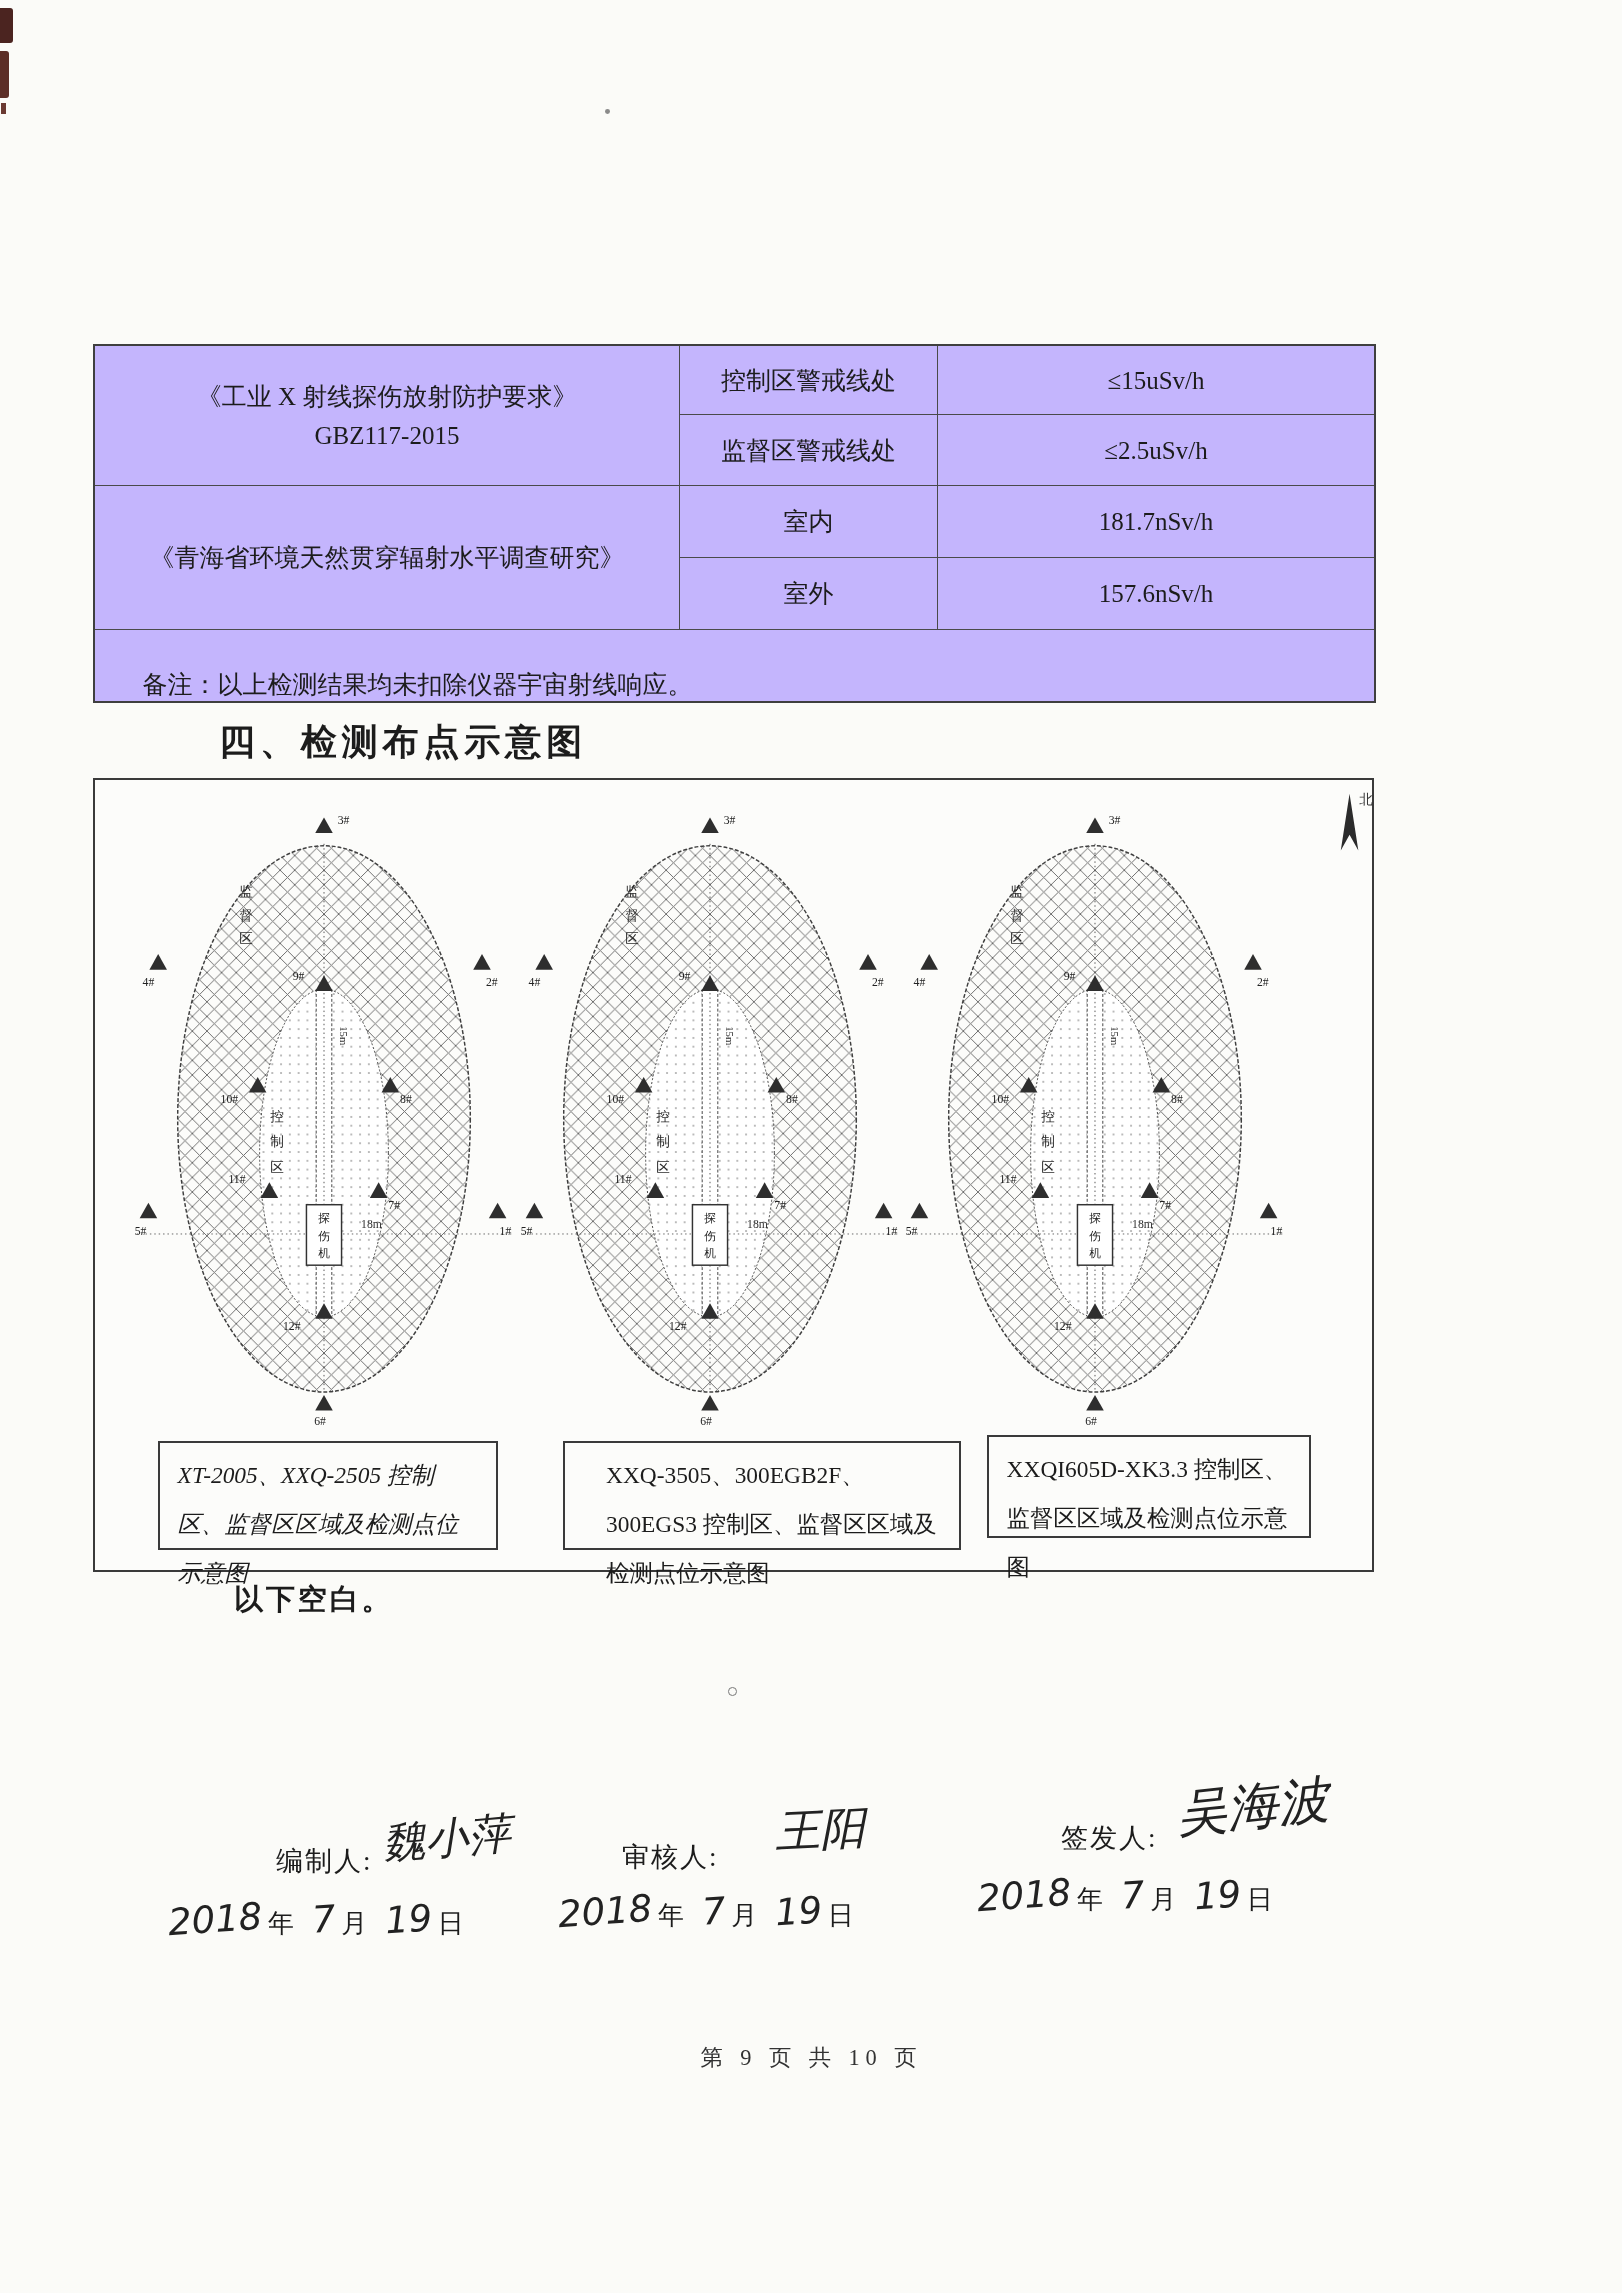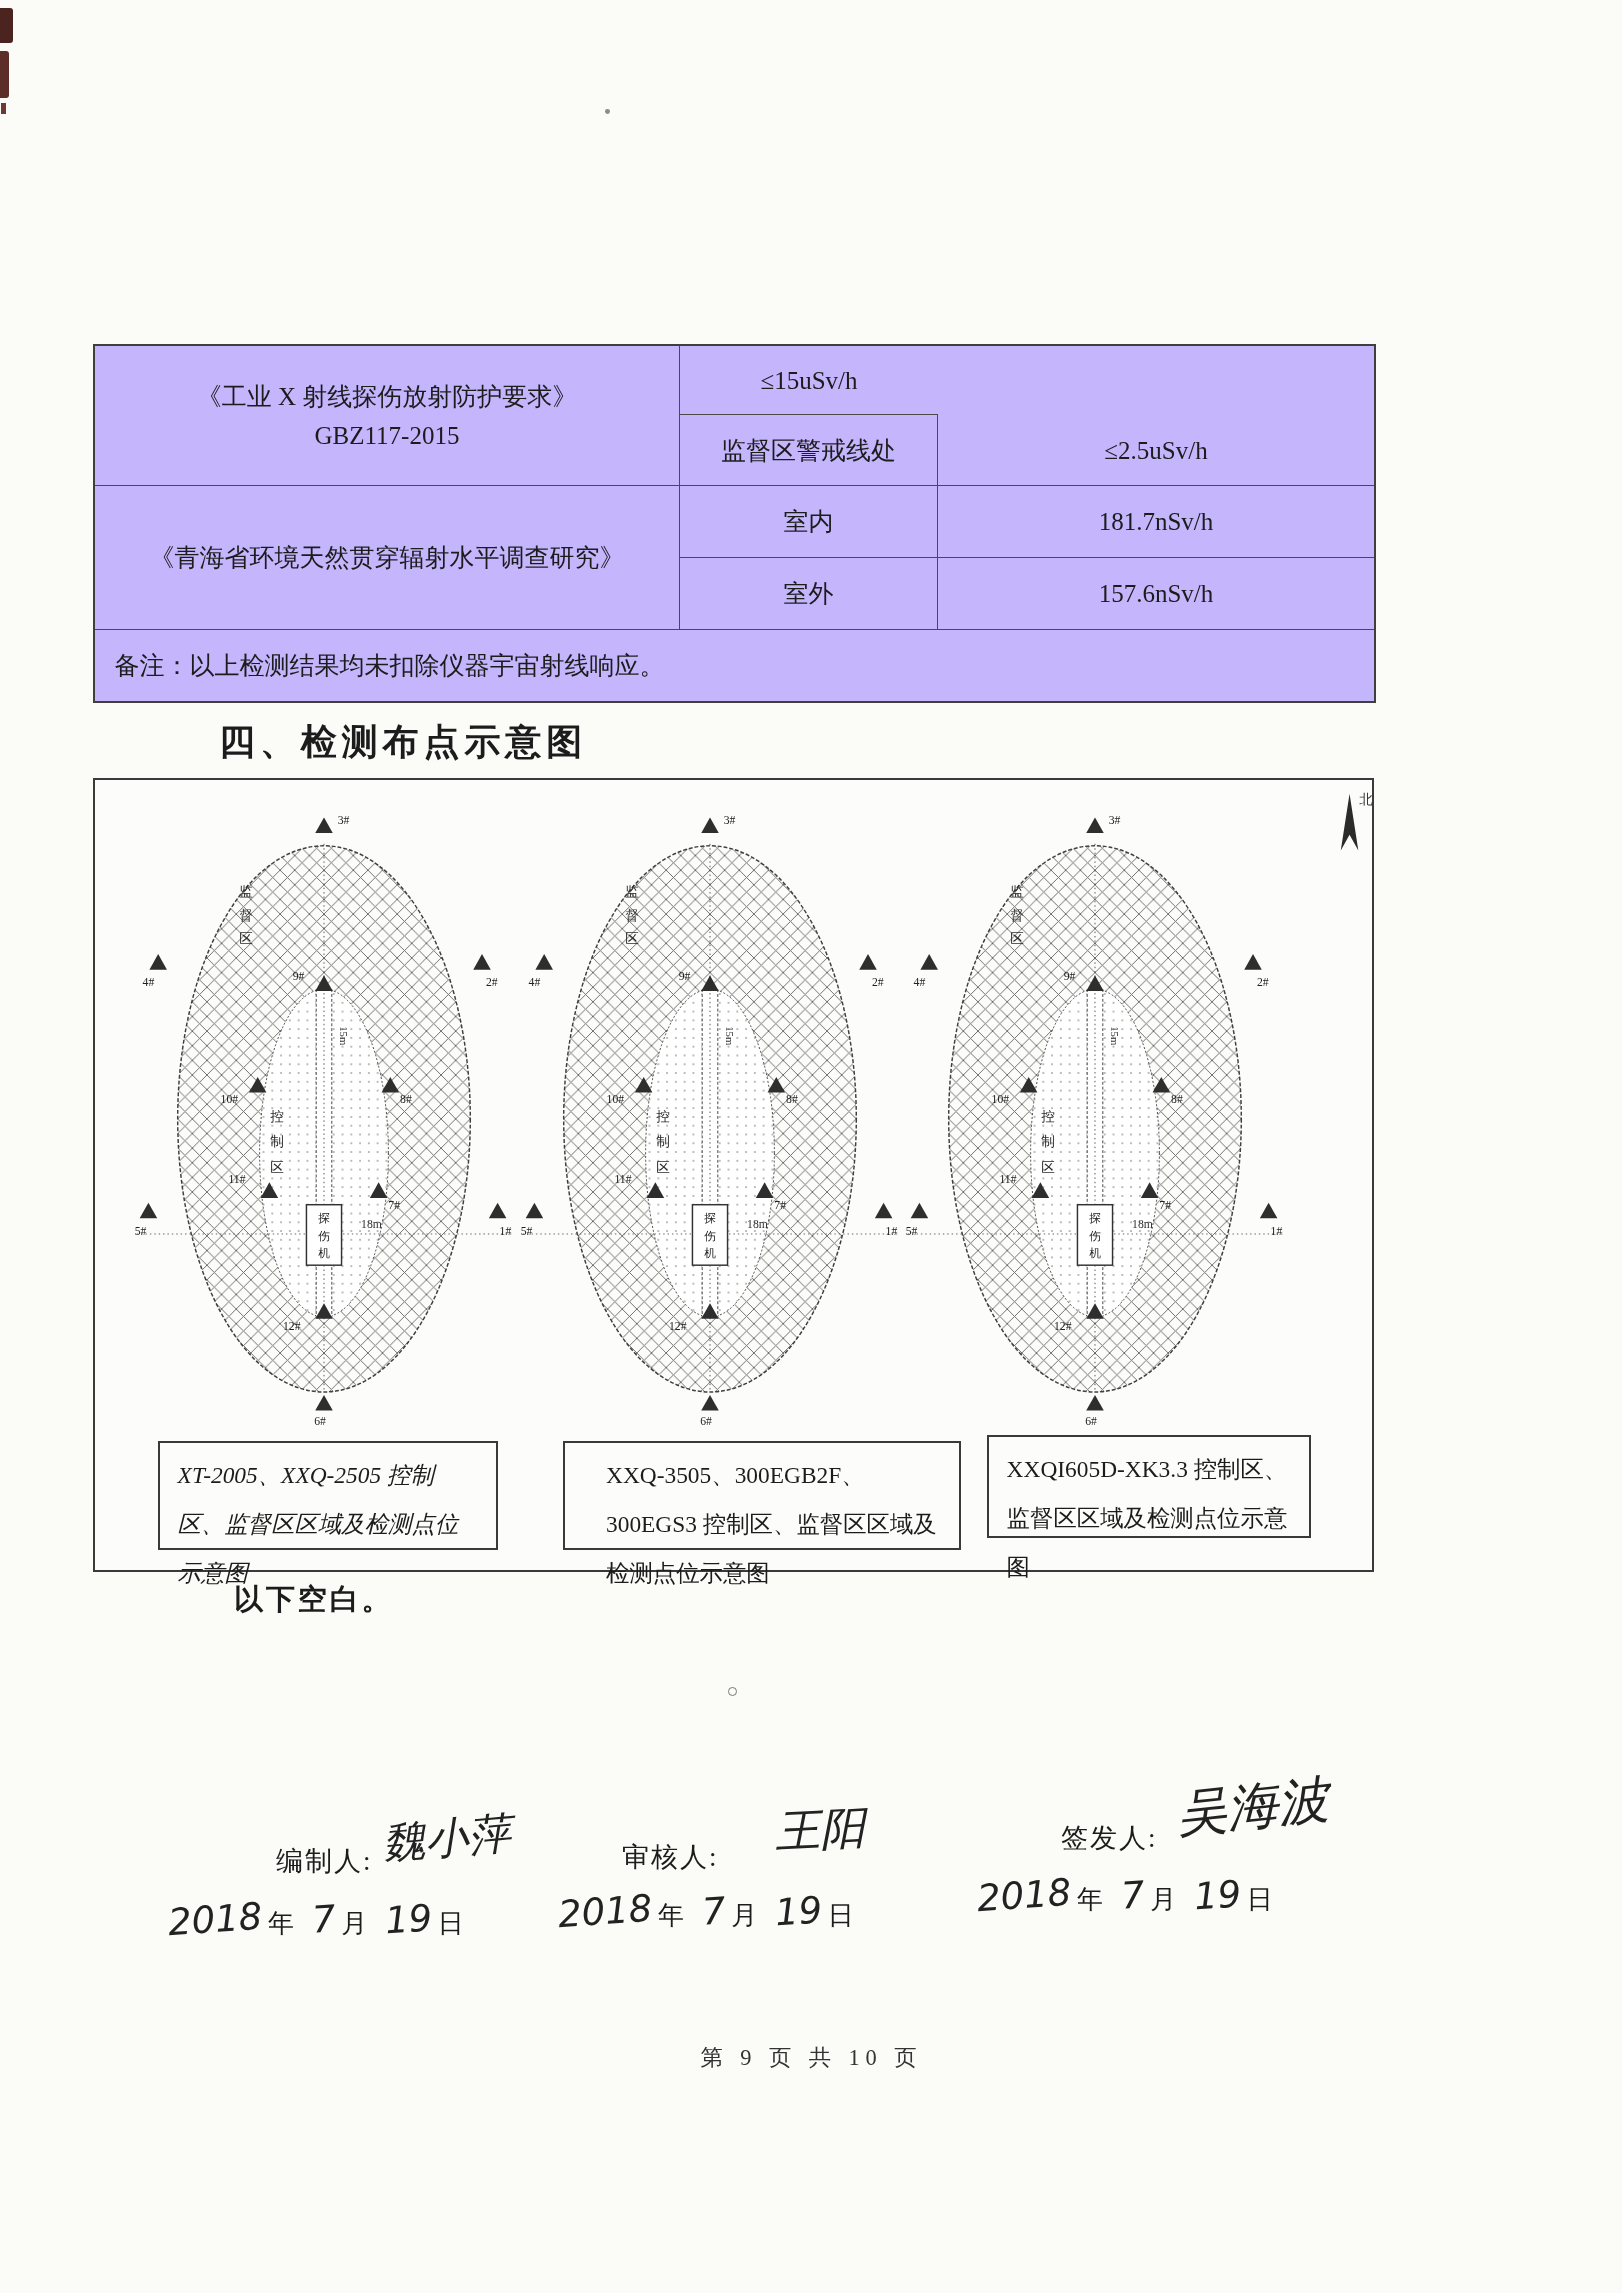--- a/index.html
+++ b/index.html
@@ -9,22 +9,22 @@
   .tbl{position:absolute;left:93px;top:344px;width:1279px;height:355px;
        border:2px solid #3f3f3f;display:grid;
        grid-template-columns:585px 258px 1fr;
        grid-template-rows:69px 71px 72px 72px 1fr;background:#c4b5fd;}
   .cell{display:flex;align-items:center;justify-content:center;font-size:25px;
         text-align:center;flex-direction:column;line-height:39px;}
   .br{border-right:1.5px solid #4a4a4a;}
   .bb{border-bottom:1.5px solid #4a4a4a;}
   .src1{grid-column:1;grid-row:1/3;}
   .src2{grid-column:1;grid-row:3/5;}
-  .note-cell{grid-column:1/4;grid-row:5;display:flex;align-items:center;
-             justify-content:flex-start;padding-left:19.5px;font-size:25px;}
+  .note-cell{grid-column:1/4;grid-row:5;display:flex;align-items:flex-end;
+             justify-content:flex-start;padding-left:19.5px;font-size:25px;margin-left:28px;}
   
   .section-title{position:absolute;left:219px;top:718px;font-size:36px;font-weight:bold;
                  letter-spacing:4.9px;}
   
   .figure{position:absolute;left:93px;top:778px;width:1277px;height:790px;
           border:2px solid #3a3a3a;background:#fcfcfa;}
   .diagram{position:absolute;top:16.6px;width:410px;height:634px;}
   .d0{left:24.4px;} .d1{left:410px;} .d2{left:795px;}
   .north{position:absolute;left:1231px;top:5.9px;width:51px;height:80px;}
   .caption{position:absolute;border:2px solid #3a3a3a;background:#fcfcfa;
@@ -62,20 +62,23 @@
   <div class="artifact m1"></div>
   <div class="artifact m2"></div>
   <div class="artifact m3"></div>
   <div class="artifact dotA"></div>
   <div class="artifact degB"></div>
 
   <div class="tbl">
     <div class="cell br bb src1">
       <span>《工业 X 射线探伤放射防护要求》</span>
       <span>GBZ117-2015</span>
+    </div>
+    <div class="cell br bb">
+      <span>控制区警戒线处</span>
     </div>
     <div class="cell bb">
       <span>≤15uSv/h</span>
     </div>
     <div class="cell br bb" style="grid-column:2;grid-row:2;">
       <span>监督区警戒线处</span>
     </div>
     <div class="cell bb" style="grid-column:3;grid-row:2;">
       <span>≤2.5uSv/h</span>
     </div>

